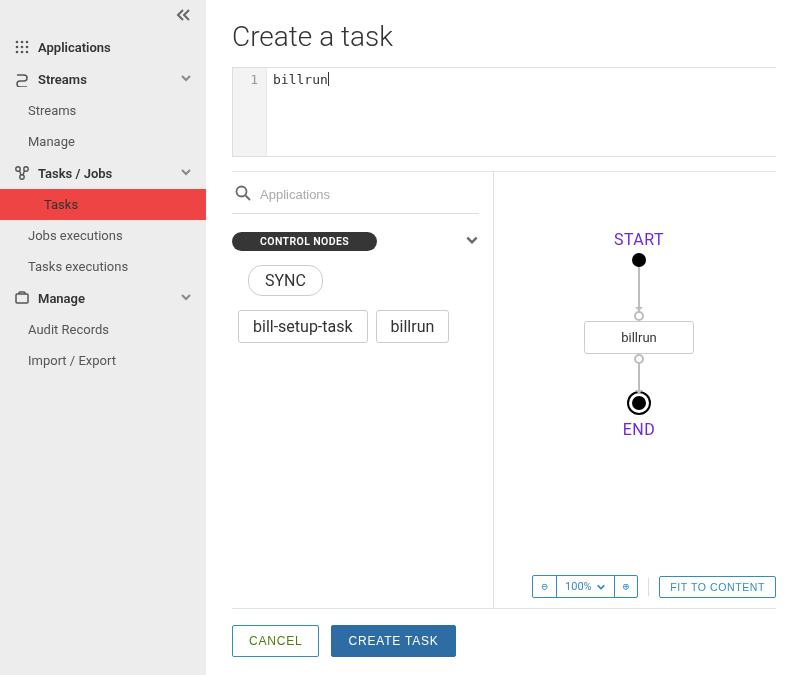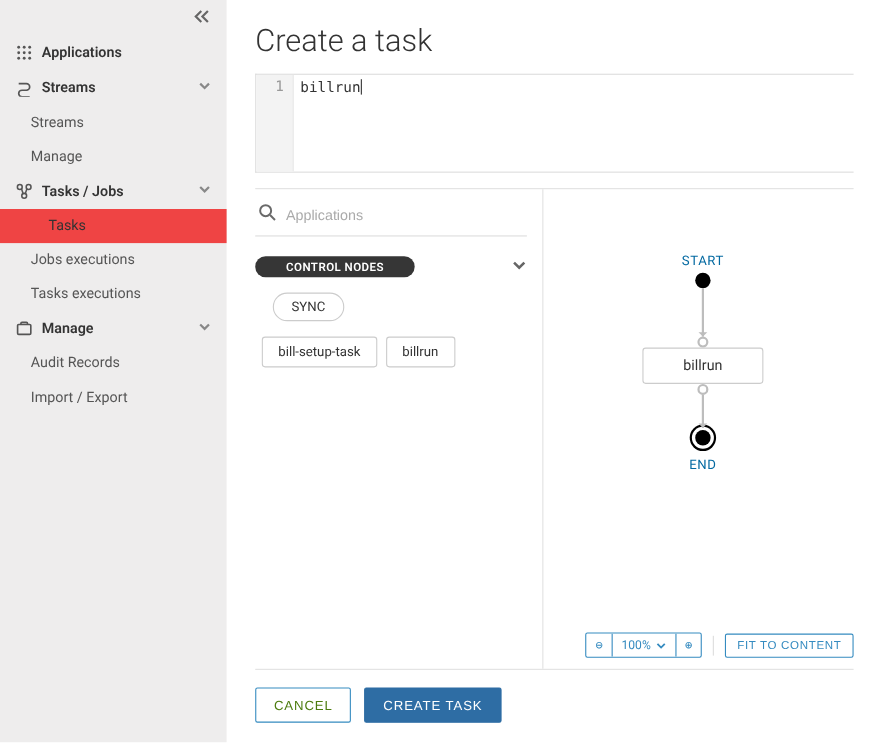--- a/index.html
+++ b/index.html
@@ -154,21 +154,21 @@
     display: flex;
     flex-wrap: wrap;
     gap: 8px;
     padding: 4px 0 6px 16px;
   }
   .chip {
     border: 1px solid #ccc;
     background: #fff;
     border-radius: 14px;
     padding: 5px 16px;
-    font-size: 12px;
+    font-size: 16px;
     color: #333;
     cursor: grab;
   }
   .chip.rect { border-radius: 3px; padding: 6px 14px; }
   
   .canvas-wrap {
     flex: 1;
     display: flex;
     flex-direction: column;
     padding: 8px 0 8px 8px;
@@ -176,23 +176,23 @@
   }
   .canvas {
     flex: 1;
     display: flex;
     flex-direction: column;
     align-items: center;
     justify-content: flex-start;
     padding-top: 46px;
   }
   .canvas .lbl {
-    font-size: 12px;
+    font-size: 16px;
     letter-spacing: .5px;
-    color: #0369a1;
+    color: #6d28d9;
     margin: 4px 0;
   }
   .start-dot {
     width: 14px; height: 14px; border-radius: 50%; background: #000;
   }
   .conn {
     width: 2px; background: #bdbdbd; height: 44px; position: relative;
   }
   .conn.short { height: 30px; }
   .conn::after {

